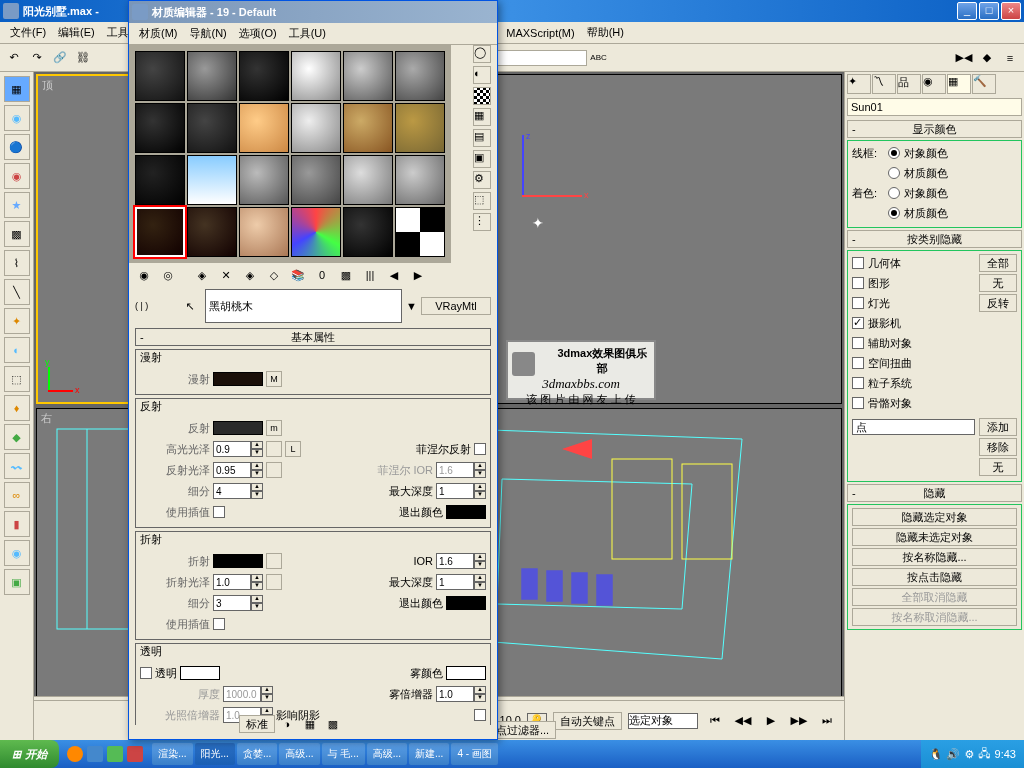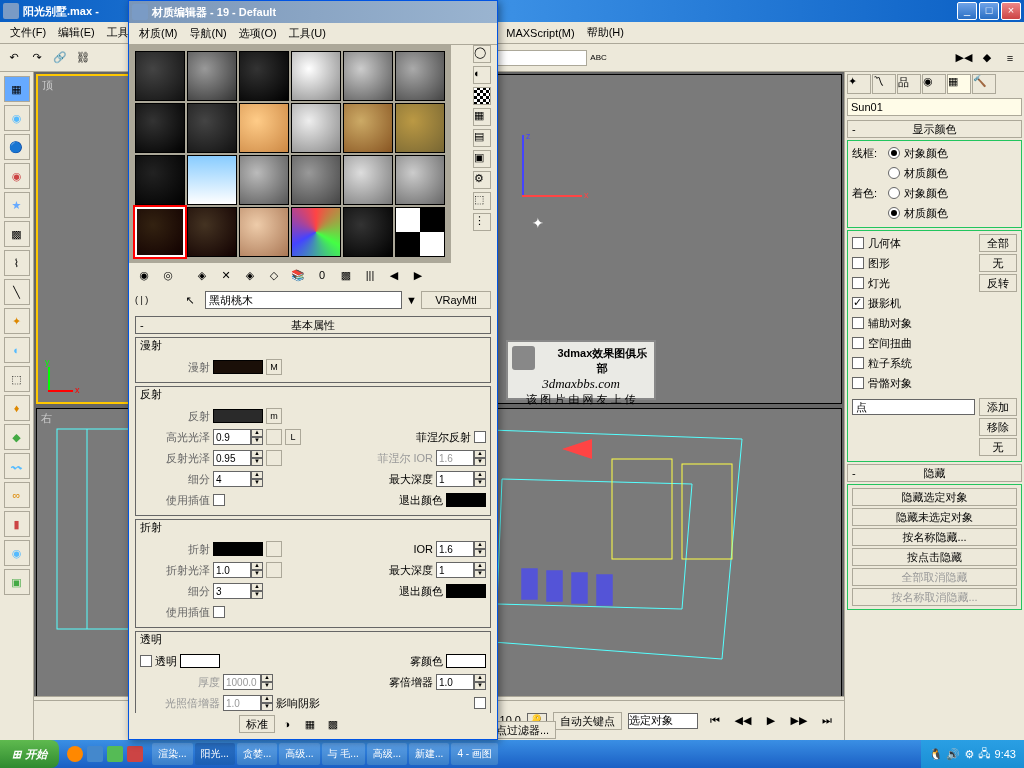--- a/index.html
+++ b/index.html
@@ -41,21 +41,21 @@
 .named-sel{width:120px;height:16px;border:1px solid #aca899;background:#fff}
 
 .mat-editor{position:absolute;top:0;left:128px;width:370px;height:740px;background:#ede9da;border:1px solid #0054e3;box-shadow:2px 2px 8px rgba(0,0,0,0.4);z-index:100}
 .mat-slots{display:grid;grid-template-columns:repeat(6,50px);grid-template-rows:repeat(4,50px);gap:2px;padding:6px;background:#aca899}
 .mat-slot{width:50px;height:50px;background:radial-gradient(circle at 35% 35%,#ddd 0%,#999 40%,#333 100%);border:1px solid #000;cursor:pointer;position:relative}
 .mat-slot.selected{border:2px solid #fff;outline:2px solid #f00}
 .mat-sidebar{position:absolute;top:44px;right:4px;width:20px;display:flex;flex-direction:column;gap:3px}
 .mat-sbtn{width:18px;height:18px;border:1px solid #aca899;background:#ede9da;cursor:pointer}
 .mat-toolbar{height:24px;display:flex;align-items:center;padding:0 4px;gap:2px}
 .mat-name-row{display:flex;align-items:center;padding:2px 6px;gap:4px}
-.mat-name-input{flex:1;height:18px;border:1px solid #666;background:#fff;padding:0 3px}
+.mat-name-input{flex:1;height:34px;border:1px solid #666;background:#fff;padding:0 3px}
 .mat-type-btn{width:70px;height:18px;border:1px solid #aca899;background:#ede9da;text-align:center;line-height:16px;cursor:pointer}
 .mat-params{padding:0 6px;overflow-y:auto;height:400px}
 .param-hdr{height:18px;background:#ede9da;border:1px solid #666;text-align:center;line-height:16px;margin:3px 0;cursor:pointer;position:relative}
 .param-hdr::before{content:"-";position:absolute;left:4px}
 .param-section{border:1px solid #666;padding:4px;margin-bottom:3px}
 .section-title{margin:-4px 0 4px -4px;padding:0 4px;font-size:11px}
 .param-row{display:flex;align-items:center;height:20px;gap:3px;margin-bottom:1px}
 .param-label{text-align:right;color:#666}
 .spinner{display:flex;height:16px}
 .spinner input{width:38px;height:16px;border:1px solid #666;background:#fff;padding:0 2px;font-size:10px}
@@ -244,20 +244,21 @@
           <span class="radio"></span>
           <span>对象颜色</span>
         </div>
       <div class="rp-row">
           <span style="width:32px"></span>
           <span class="radio checked"></span>
           <span>材质颜色</span>
         </div>
     </div>
 
+    <div class="rollout-hdr">按类别隐藏</div>
     <div class="rollout-body">
       <div class="rp-row">
           <span class="chk"></span>
           <span style="flex:1">几何体</span>
           <div class="rp-btn" style="width:38px">全部</div>
         </div>
       <div class="rp-row">
           <span class="chk"></span>
           <span style="flex:1">图形</span>
           <div class="rp-btn" style="width:38px">无</div>
@@ -578,21 +579,21 @@
   </div>
   <div style="position:absolute;bottom:4px;left:110px;display:flex;gap:1px;align-items:center">
     <div class="rp-btn">标准</div>
     <div class="tbtn">◑</div>
     <div class="tbtn">▦</div>
     <div class="tbtn">▩</div>
   </div>
 </div>
 
 <div class="watermark">
-  <div style="display:flex;align-items:flex-start;gap:20px">
+  <div style="display:flex;align-items:flex-end;gap:20px">
       <div style="width:24px;height:24px;background:#888;border-radius:3px"></div>
       <b>3dmax效果图俱乐部</b>
     </div>
   <div style="font-family:serif;font-style:italic;font-size:13px">3dmaxbbs.com</div>
   <div>该 图 片 由 网 友 上 传</div>
 </div>
 
 <div class="taskbar">
   <div class="start-btn">
       <span style="margin-right:4px">⊞</span>

